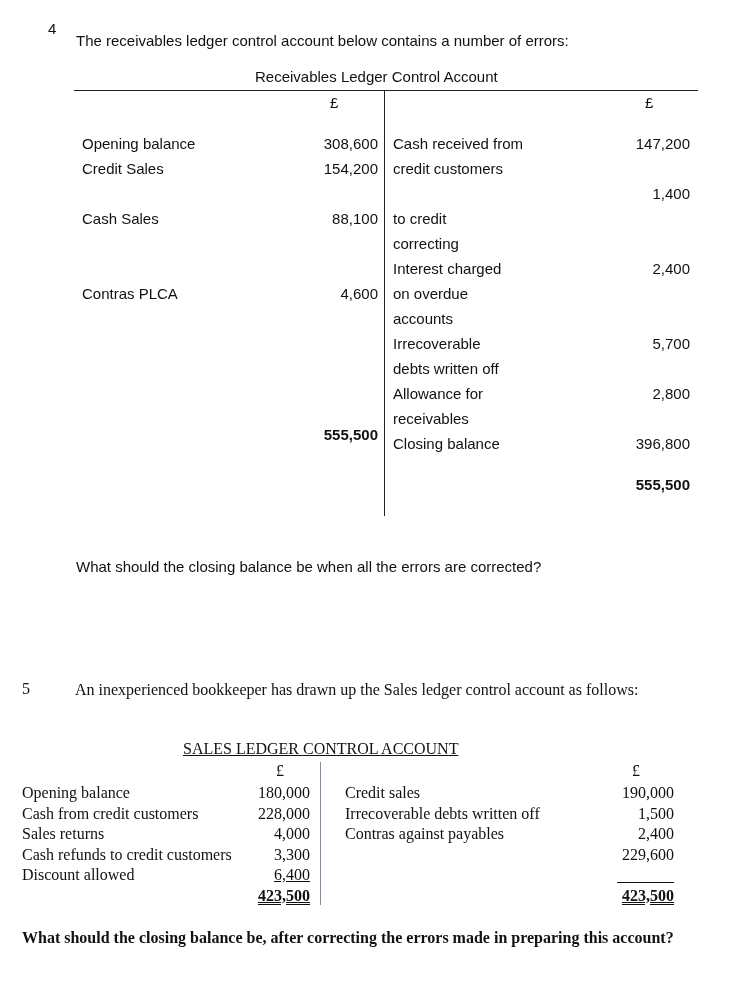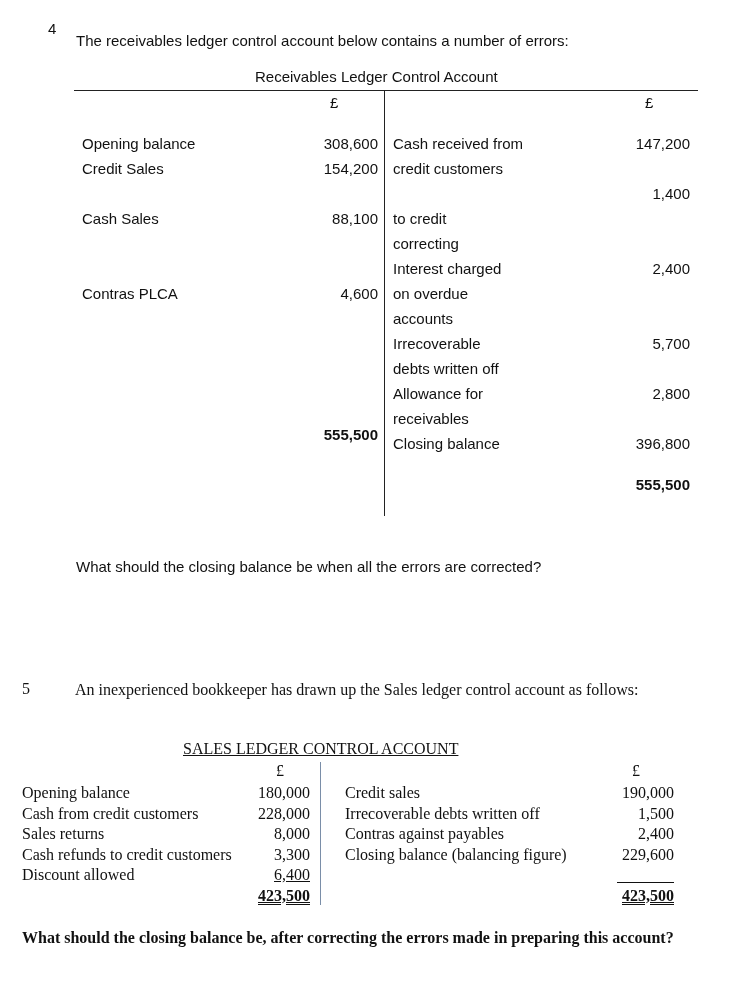--- a/index.html
+++ b/index.html
@@ -139,21 +139,21 @@
   <div class="q5-row">
     <span class="lbl">Opening balance</span>
     <span class="amt">180,000</span>
   </div>
   <div class="q5-row">
     <span class="lbl">Cash from credit customers</span>
     <span class="amt">228,000</span>
   </div>
   <div class="q5-row">
     <span class="lbl">Sales returns</span>
-    <span class="amt">8,000</span>
+    <span class="amt">4,000</span>
   </div>
   <div class="q5-row">
     <span class="lbl">Cash refunds to credit customers</span>
     <span class="amt">3,300</span>
   </div>
   <div class="q5-row">
     <span class="lbl">Discount allowed</span>
     <span class="amt underline-num">6,400</span>
   </div>
   <div class="q5-row">
@@ -168,21 +168,20 @@
   </div>
   <div class="q5-row">
     <span class="lbl">Irrecoverable debts written off</span>
     <span class="amt">1,500</span>
   </div>
   <div class="q5-row">
     <span class="lbl">Contras against payables</span>
     <span class="amt">2,400</span>
   </div>
   <div class="q5-row">
-    <span class="lbl">Closing balance (balancing figure)</span>
     <span class="amt">229,600</span>
   </div>
   <div class="q5-row"></div>
   <div class="q5-row">
     <span class="amt total-num">423,500</span>
   </div>
 </div>
 <div class="abs" id="q5-rule"></div>
 
 <div class="abs serif bold" id="q5-question">What should the closing balance be, after correcting the errors made in preparing this account?</div>

